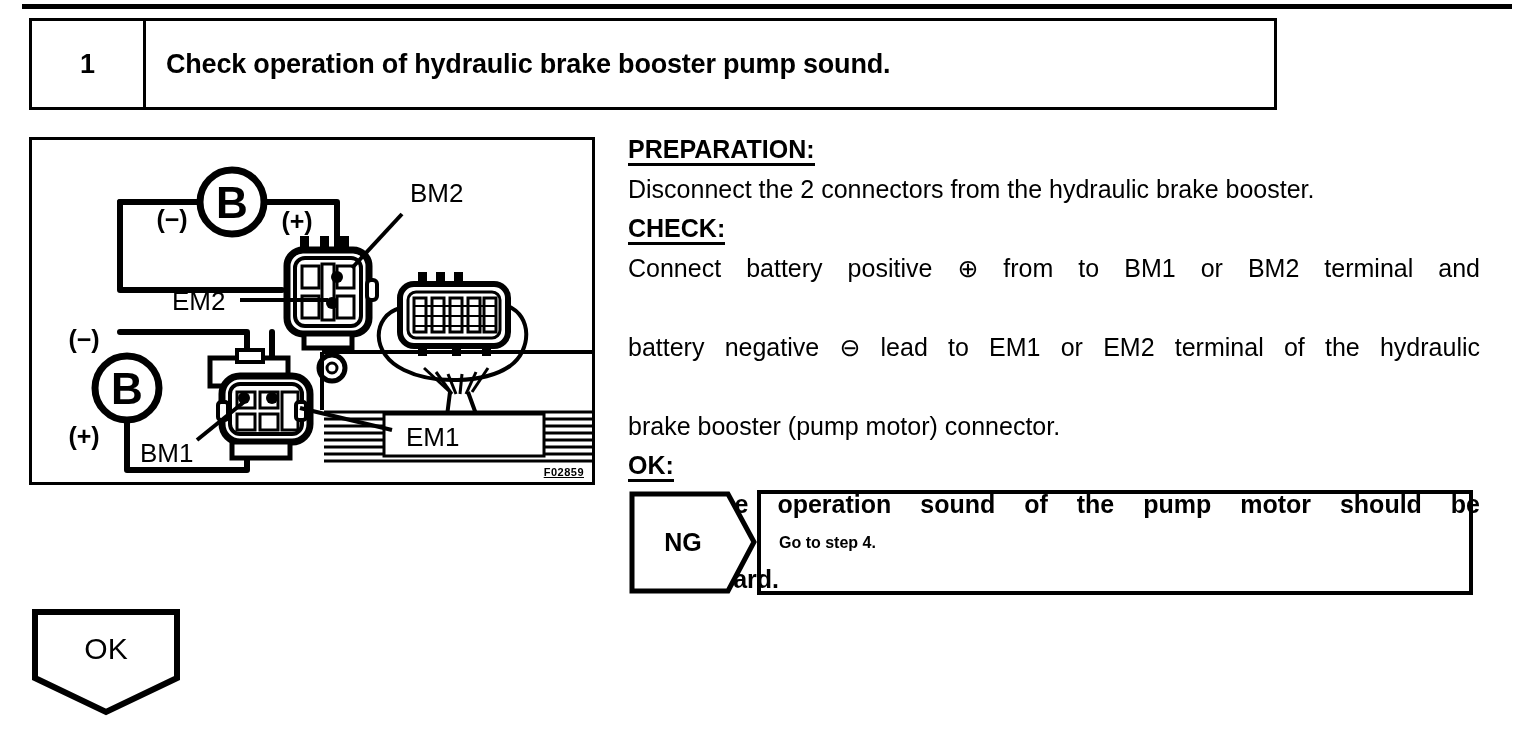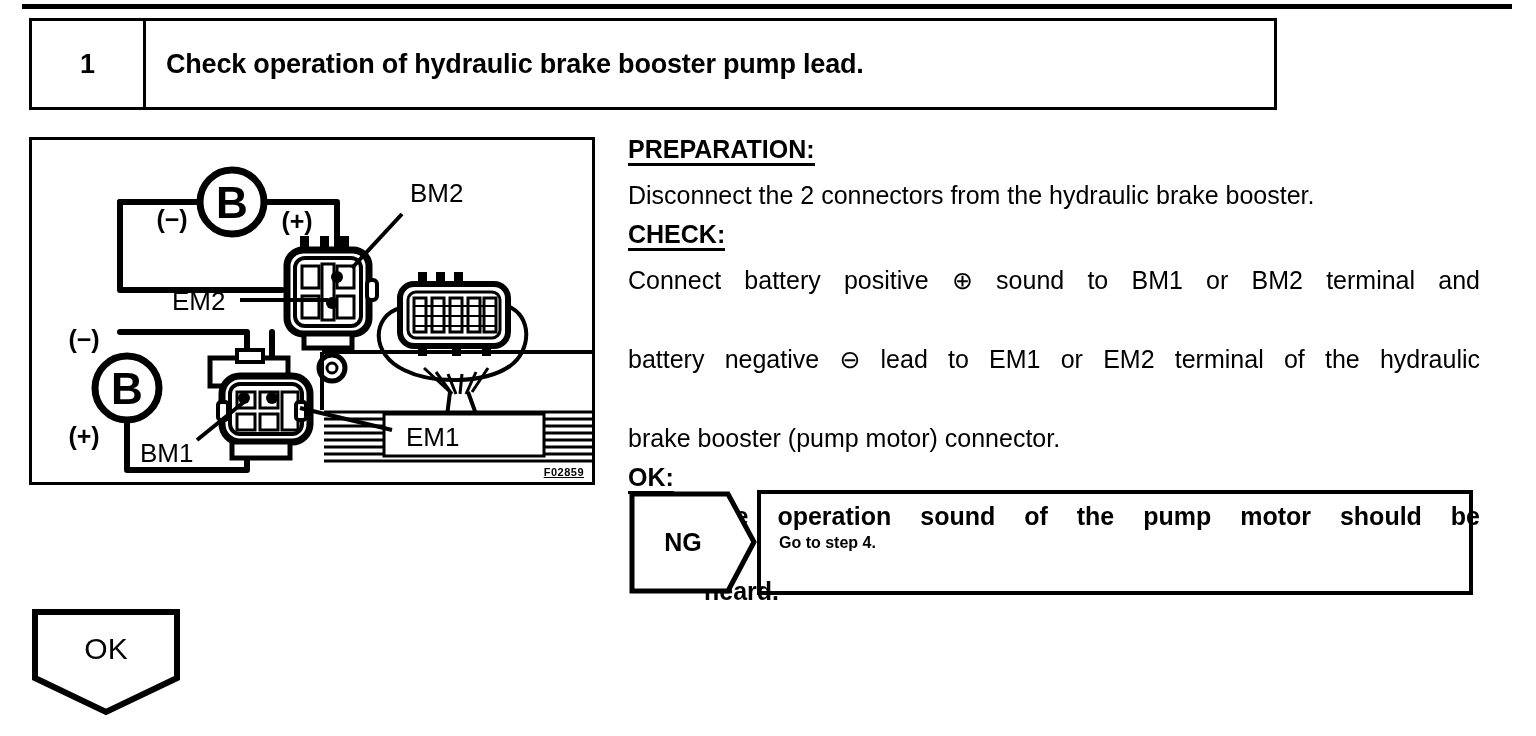--- a/index.html
+++ b/index.html
@@ -39,21 +39,21 @@
 
   
   .instructions{
     position:absolute;left:628px;top:130px;width:852px;
     font-size:25px;line-height:1.58;
   }
   .sec-head{
     font-weight:bold;display:inline-block;
     border-bottom:3px solid #000;line-height:1.12;margin-bottom:1px;text-align:center;
   }
-  .sec-body{font-weight:normal;margin-top:6px;}
+  .sec-body{font-weight:normal;}
   .ok-body{
     font-weight:bold;padding-left:76px;text-align:justify;
     text-justify:inter-word;line-height:1.5;
   }
   .ok-body span{display:inline;}
   .just-line{display:block;text-align:justify;}
   .just-line:after{content:"";display:inline-block;width:100%;}
 
   
   .ng-row{position:absolute;left:628px;top:490px;width:845px;height:105px;}
@@ -77,21 +77,21 @@
     font-size:30px;font-weight:normal;
   }
 </style>
 </head>
 <body>
 
 <div class="top-rule"></div>
 
 <div class="step-header">
   <div class="step-num">1</div>
-  <div class="step-title">Check operation of hydraulic brake booster pump lead.</div>
+  <div class="step-title">Check operation of hydraulic brake booster pump sound.</div>
 </div>
 
 <div class="figure-box">
   <svg width="560" height="342" viewBox="0 0 560 342">
     <g fill="none" stroke="#000" stroke-width="6" stroke-linecap="round" stroke-linejoin="round">
 
       <path d="M88 62 L88 150 L250 150"></path>
       <path d="M88 62 L170 62"></path>
       <path d="M230 62 L305 62 L305 120"></path>
 
@@ -225,21 +225,21 @@
 
 <div class="instructions">
   <div>
     <span class="sec-head">PREPARATION:</span>
     <div class="sec-body">Disconnect the 2 connectors from the hydraulic brake booster.</div>
   </div>
 
   <div>
     <span class="sec-head">CHECK:</span>
     <div class="sec-body">
-      <span class="just-line">Connect battery positive ⊕ sound to BM1 or BM2 terminal and</span>
+      <span class="just-line">Connect battery positive ⊕ from to BM1 or BM2 terminal and</span>
       <span class="just-line">battery negative ⊖ lead to EM1 or EM2 terminal of the hydraulic</span>
       <span>brake booster (pump motor) connector.</span>
     </div>
   </div>
 
   <div>
     <span class="sec-head">OK:</span>
     <div class="ok-body">
       <span class="just-line">The operation sound of the pump motor should be</span>
       <span>heard.</span>

